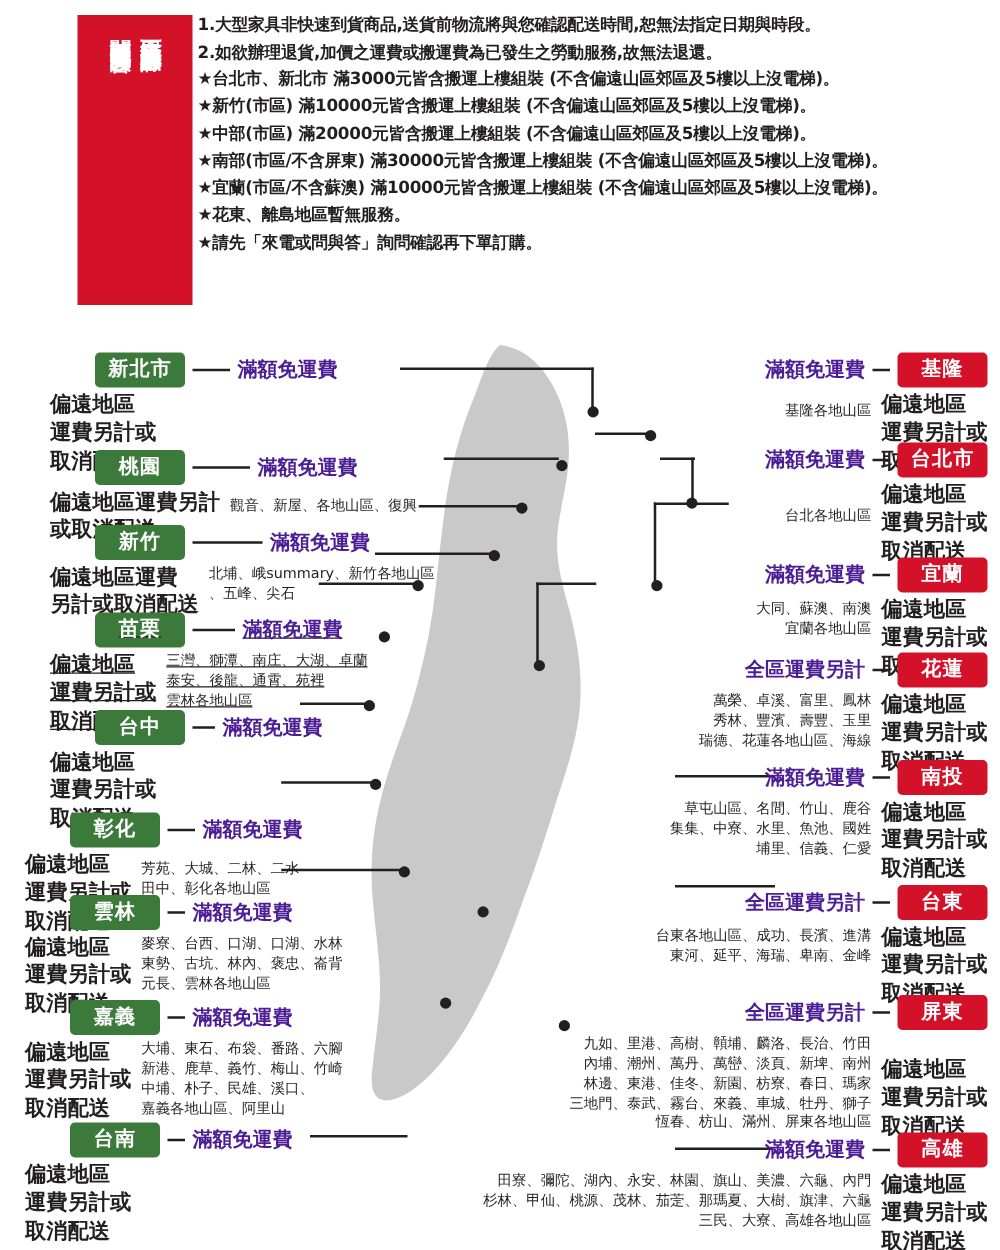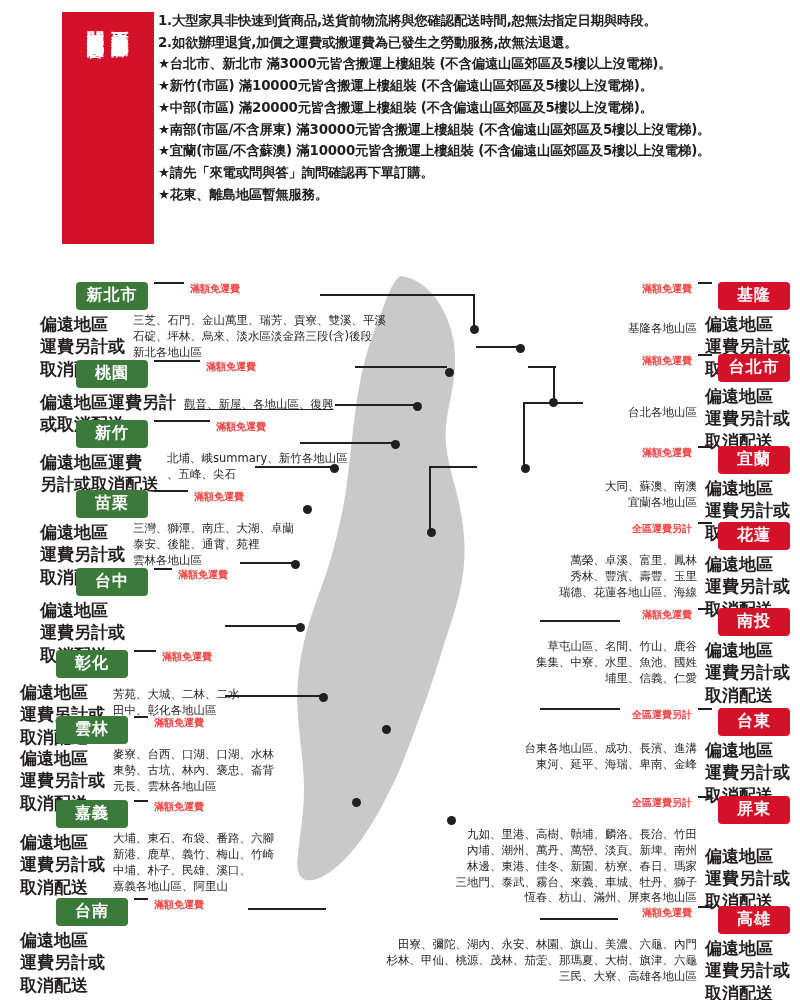--- a/index.html
+++ b/index.html
@@ -39,29 +39,29 @@
   
   .region{position:absolute;font-size:11px;}
   .tag{
     display:inline-block;min-width:72px;text-align:center;
     background:#3c7a3c;color:#fff;font-size:16px;font-weight:bold;
     padding:3px 8px 4px;border-radius:4px;letter-spacing:1px;
     box-sizing:border-box;
   }
   .tag.red{background:#d3122a;}
   .fee{
-    font-size:10px;font-weight:bold;color:#ef4444;white-space:nowrap;
+    font-size:16px;font-weight:bold;color:#4c1d95;white-space:nowrap;
   }
   .remote{
     font-size:17px;line-height:1.32;color:#231f20;font-weight:bold;white-space:nowrap;
   }
   .towns{
     font-size:11.5px;line-height:1.38;color:#231f20;white-space:nowrap;
   }
-  .hdr{display:flex;align-items:flex-start;gap:6px;padding-left:36px;}
+  .hdr{display:flex;align-items:center;gap:6px;padding-left:36px;}
   .hr-line{height:2px;background:#231f20;flex:0 0 auto;}
   
   .region.left .body{display:flex;gap:8px;align-items:flex-start;margin-top:3px;}
   .region.right .body{display:flex;gap:8px;align-items:flex-start;margin-top:3px;justify-content:flex-end;}
   .region.right .hdr{justify-content:flex-end;}
   .region.right .towns{text-align:right;}
   .region.right .remote{text-align:left;}
   .leader{position:absolute;background:#231f20;}
   .dot{position:absolute;width:9px;height:9px;border-radius:50%;background:#231f20;}
 </style>
@@ -74,22 +74,22 @@
     <div class="col">閱讀避免造成雙方誤會</div>
   </div>
   <div id="notice-lines">
     <div class="ln num">1.大型家具非快速到貨商品,送貨前物流將與您確認配送時間,恕無法指定日期與時段。</div>
     <div class="ln num">2.如欲辦理退貨,加價之運費或搬運費為已發生之勞動服務,故無法退還。</div>
     <div class="ln">★台北市、新北市 滿3000元皆含搬運上樓組裝 (不含偏遠山區郊區及5樓以上沒電梯)。</div>
     <div class="ln">★新竹(市區) 滿10000元皆含搬運上樓組裝 (不含偏遠山區郊區及5樓以上沒電梯)。</div>
     <div class="ln">★中部(市區) 滿20000元皆含搬運上樓組裝 (不含偏遠山區郊區及5樓以上沒電梯)。</div>
     <div class="ln">★南部(市區/不含屏東) 滿30000元皆含搬運上樓組裝 (不含偏遠山區郊區及5樓以上沒電梯)。</div>
     <div class="ln">★宜蘭(市區/不含蘇澳) 滿10000元皆含搬運上樓組裝 (不含偏遠山區郊區及5樓以上沒電梯)。</div>
+    <div class="ln">★花東、離島地區暫無服務。</div>
     <div class="ln">★請先「來電或問與答」詢問確認再下單訂購。</div>
-    <div class="ln">★花東、離島地區暫無服務。</div>
   </div>
 </div>
 
 <div id="map-area">
 
   <svg id="taiwan" width="300" height="700" viewBox="0 0 300 700">
     <path d="M150 8 C168 10 182 22 192 40 C202 58 206 78 205 98
              C204 120 198 138 196 158 C194 180 200 200 206 222
              C212 246 216 270 214 296 C212 322 204 346 196 370
              C188 396 180 422 170 448 C160 476 150 504 136 530
@@ -143,54 +143,51 @@
   <div class="region left" style="left:40px;top:14px;">
     <div class="hdr">
       <span class="tag">新北市</span>
       <span class="hr-line" style="width:30px;"></span>
       <span class="fee">滿額免運費</span>
     </div>
     <div class="body">
       <div class="remote" style="white-space:pre-line;">偏遠地區
 運費另計或
 取消配送</div>
-      <div class="towns" style="white-space:pre-line;">三芝、石門、金山萬里、瑞芳、貢寮、雙溪、平溪
-石碇、坪林、烏來、淡水區淡金路三段(含)後段
-新北各地山區</div>
     </div>
   </div>
 
   <div class="region left" style="left:40px;top:92px;">
     <div class="hdr">
       <span class="tag">桃園</span>
       <span class="hr-line" style="width:46px;"></span>
       <span class="fee">滿額免運費</span>
     </div>
     <div class="body">
       <div class="remote" style="white-space:pre-line;">偏遠地區運費另計
 或取消配送</div>
-      <div class="towns" style="white-space:pre-line;padding-top:6px;text-decoration:underline;">觀音、新屋、各地山區、復興</div>
+      <div class="towns" style="white-space:pre-line;padding-top:6px;">觀音、新屋、各地山區、復興</div>
     </div>
   </div>
 
   <div class="region left" style="left:40px;top:152px;">
     <div class="hdr">
       <span class="tag">新竹</span>
       <span class="hr-line" style="width:56px;"></span>
       <span class="fee">滿額免運費</span>
     </div>
     <div class="body">
       <div class="remote" style="white-space:pre-line;">偏遠地區運費
 另計或取消配送</div>
       <div class="towns" style="white-space:pre-line;">北埔、峨summary、新竹各地山區
 、五峰、尖石</div>
     </div>
   </div>
 
-  <div class="region left" style="left:40px;top:222px;">
+  <div class="region left" style="left:40px;top:222px;text-decoration:underline;">
     <div class="hdr">
       <span class="tag">苗栗</span>
       <span class="hr-line" style="width:34px;"></span>
       <span class="fee">滿額免運費</span>
     </div>
     <div class="body">
       <div class="remote" style="white-space:pre-line;">偏遠地區
 運費另計或
 取消配送</div>
       <div class="towns" style="white-space:pre-line;">三灣、獅潭、南庄、大湖、卓蘭

